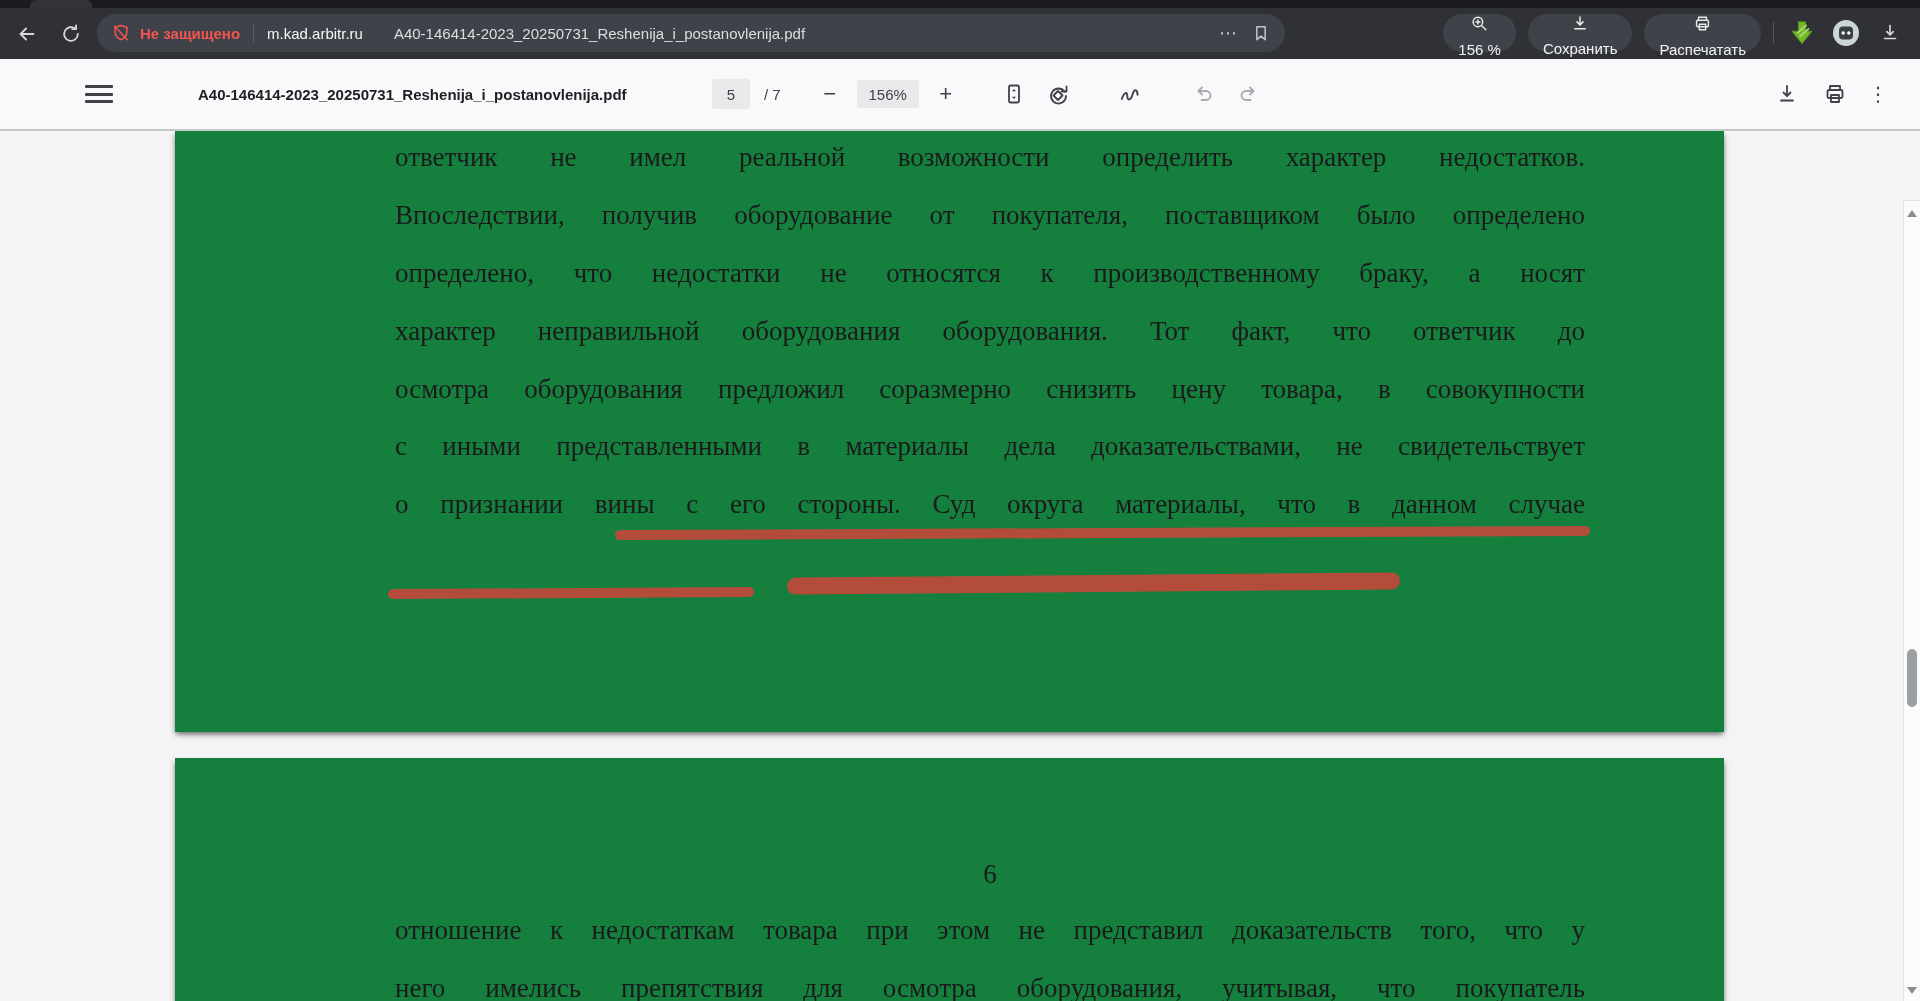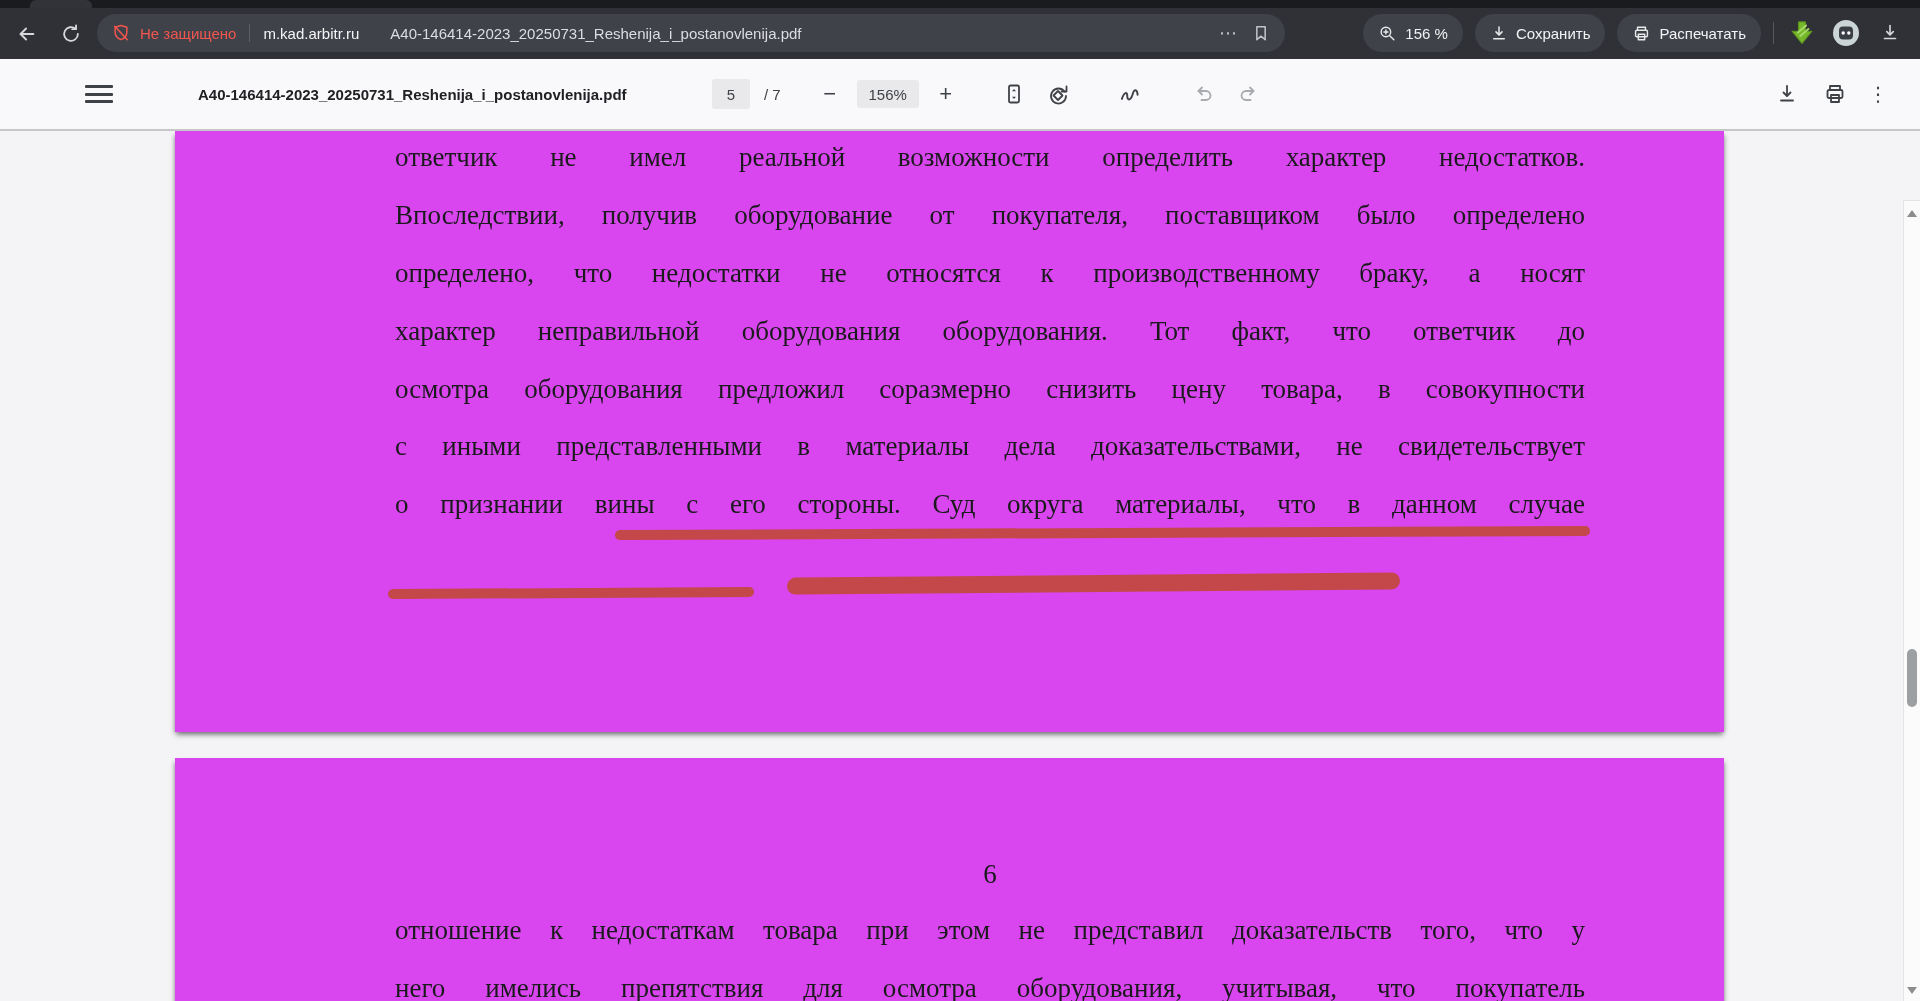--- a/index.html
+++ b/index.html
@@ -8,49 +8,49 @@
 
   
   .tabstrip{position:absolute;left:0;top:0;width:1920px;height:8px;background:#1a1b1e;}
   .tab-remnant{position:absolute;left:30px;top:0;width:62px;height:8px;background:#313338;border-radius:6px 6px 0 0;}
 
   
   .topbar{position:absolute;left:0;top:8px;width:1920px;height:51px;background:#2f3136;display:flex;align-items:center;}
   .navbtn{width:34px;height:34px;margin-left:10px;border-radius:8px;display:flex;align-items:center;justify-content:center;flex:0 0 auto;cursor:pointer;}
   .omnibox{position:absolute;left:97px;top:6px;width:1188px;height:38px;border-radius:19px;background:#404249;
            display:flex;align-items:center;padding:0 14px;box-sizing:border-box;gap:9px;color:#e9eaec;font-size:15px;}
-  .warn{color:#f2564f;white-space:nowrap;}
+  .warn{color:#f2564f;white-space:nowrap;font-weight:bold;}
   .ob-sep{width:1px;height:18px;background:#5d5f66;margin:0 4px;}
   .domain{color:#f4f5f6;white-space:nowrap;}
   .ob-title{color:#dcdde0;white-space:nowrap;overflow:hidden;text-overflow:ellipsis;margin-left:22px;flex:1 1 auto;}
   .ob-dots{color:#c3c5c9;font-size:18px;letter-spacing:1px;margin-right:4px;cursor:pointer;}
   .right-cluster{position:absolute;right:14px;top:6px;height:38px;display:flex;align-items:center;gap:12px;}
   .chip{height:38px;border-radius:19px;background:#404249;color:#f2f3f4;display:inline-flex;align-items:center;gap:8px;
-        padding:0 15px;font-size:15px;white-space:nowrap;cursor:pointer;}
+        padding:0 15px;font-size:15px;white-space:nowrap;cursor:pointer;flex-direction:column;}
   .vsep{width:1px;height:22px;background:#55575d;}
   .extbtn{width:32px;height:32px;display:flex;align-items:center;justify-content:center;cursor:pointer;}
 
   
   .pdfbar{position:absolute;left:0;top:59px;width:1920px;height:70px;background:#f9f9fb;border-bottom:2px solid #c6c7c9;box-sizing:content-box;}
   .hamburger{position:absolute;left:85px;top:26px;width:28px;height:18px;display:flex;flex-direction:column;justify-content:space-between;cursor:pointer;}
   .hamburger i{display:block;height:3px;background:#3f4246;border-radius:1px;}
   .pdf-name{position:absolute;left:198px;top:0;height:70px;display:flex;align-items:center;
             font-size:15px;font-weight:600;color:#202124;}
   .pdfcenter{position:absolute;left:712px;top:0;height:70px;display:flex;align-items:center;gap:14px;color:#3f4246;font-size:15px;}
   .valbox{background:#e9e9eb;border-radius:3px;height:28px;display:flex;align-items:center;justify-content:center;color:#3f4246;}
   .pagebox{width:34px;border:none;text-align:center;font-size:15px;font-family:"Liberation Sans",sans-serif;}
   .zoombox{width:62px;}
   .zbtn{font-size:22px;color:#3f4246;width:26px;text-align:center;cursor:pointer;line-height:26px;}
   .tool{width:30px;height:30px;display:flex;align-items:center;justify-content:center;cursor:pointer;}
   .pdfright{position:absolute;left:1772px;top:0;height:70px;display:flex;align-items:center;gap:18px;}
   .dotsv{color:#3f4246;font-size:20px;line-height:20px;cursor:pointer;}
 
   
   .content{position:absolute;left:0;top:131px;width:1920px;height:870px;background:#f4f4f6;overflow:hidden;}
-  .page{position:absolute;left:175px;width:1549px;background:#d946ef;
+  .page{position:absolute;left:175px;width:1549px;background:#15803d;
         box-shadow:0 4px 5px -1px rgba(50,50,55,.5), -3px 2px 4px -2px rgba(50,50,55,.25), 3px 2px 4px -2px rgba(50,50,55,.25);}
   .page5{top:0;height:601px;}
   .page6{top:627px;height:400px;}
   .textblock{position:absolute;left:220px;width:1190px;}
   .tb5{top:-2px;}
   .tb6{top:144px;}
   .tline{display:flex;justify-content:space-between;height:57.8px;align-items:center;
          font-family:"Liberation Serif","DejaVu Serif",serif;font-size:27px;color:#1a1a1c;white-space:nowrap;}
   .pagenum{position:absolute;left:220px;top:100px;width:1190px;height:32px;text-align:center;line-height:32px;
            font-family:"Liberation Serif","DejaVu Serif",serif;font-size:27px;color:#1a1a1c;}

